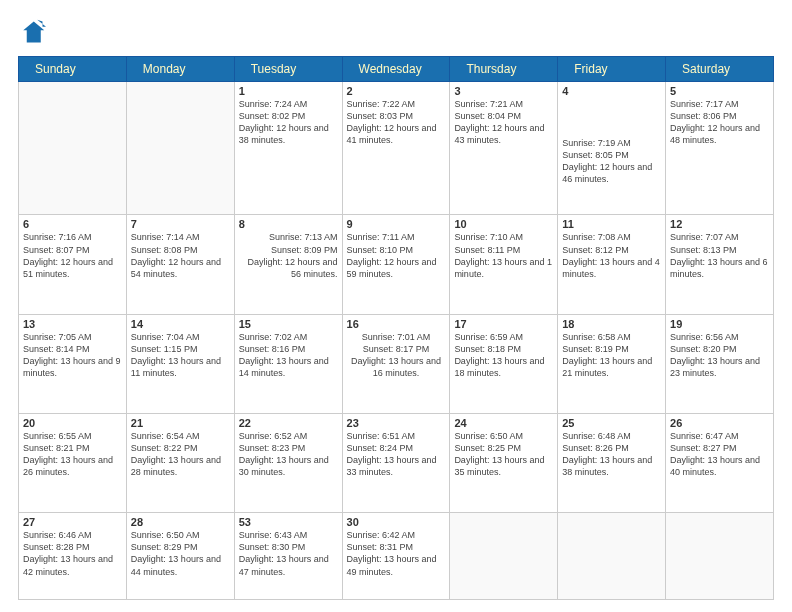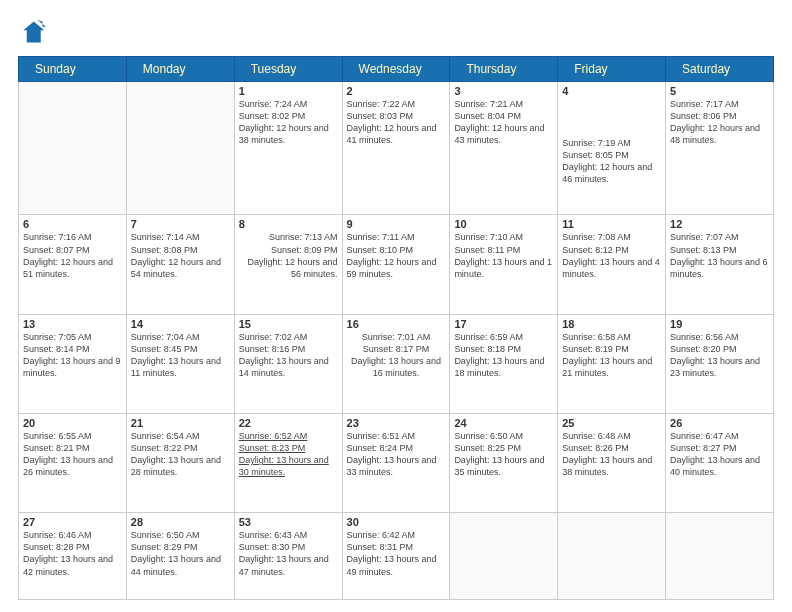--- a/index.html
+++ b/index.html
@@ -207,21 +207,21 @@
         <tr>
           <td>
             <span class="day-number">13</span>
             <div class="day-info" style="white-space: pre-line;">Sunrise: 7:05 AM
 Sunset: 8:14 PM
 Daylight: 13 hours and 9 minutes.</div>
           </td>
           <td>
             <span class="day-number">14</span>
             <div class="day-info" style="white-space: pre-line;">Sunrise: 7:04 AM
-Sunset: 8:45 PM
+Sunset: 1:15 PM
 Daylight: 13 hours and 11 minutes.</div>
           </td>
           <td>
             <span class="day-number">15</span>
             <div class="day-info" style="white-space: pre-line;">Sunrise: 7:02 AM
 Sunset: 8:16 PM
 Daylight: 13 hours and 14 minutes.</div>
           </td>
           <td>
             <span class="day-number">16</span>
@@ -256,21 +256,21 @@
 Daylight: 13 hours and 26 minutes.</div>
           </td>
           <td>
             <span class="day-number">21</span>
             <div class="day-info" style="white-space: pre-line;">Sunrise: 6:54 AM
 Sunset: 8:22 PM
 Daylight: 13 hours and 28 minutes.</div>
           </td>
           <td>
             <span class="day-number">22</span>
-            <div class="day-info" style="white-space: pre-line; text-decoration: underline;">Sunrise: 6:52 AM
+            <div class="day-info" style="white-space: pre-line;">Sunrise: 6:52 AM
 Sunset: 8:23 PM
 Daylight: 13 hours and 30 minutes.</div>
           </td>
           <td>
             <span class="day-number">23</span>
             <div class="day-info" style="white-space: pre-line;">Sunrise: 6:51 AM
 Sunset: 8:24 PM
 Daylight: 13 hours and 33 minutes.</div>
           </td>
           <td>

